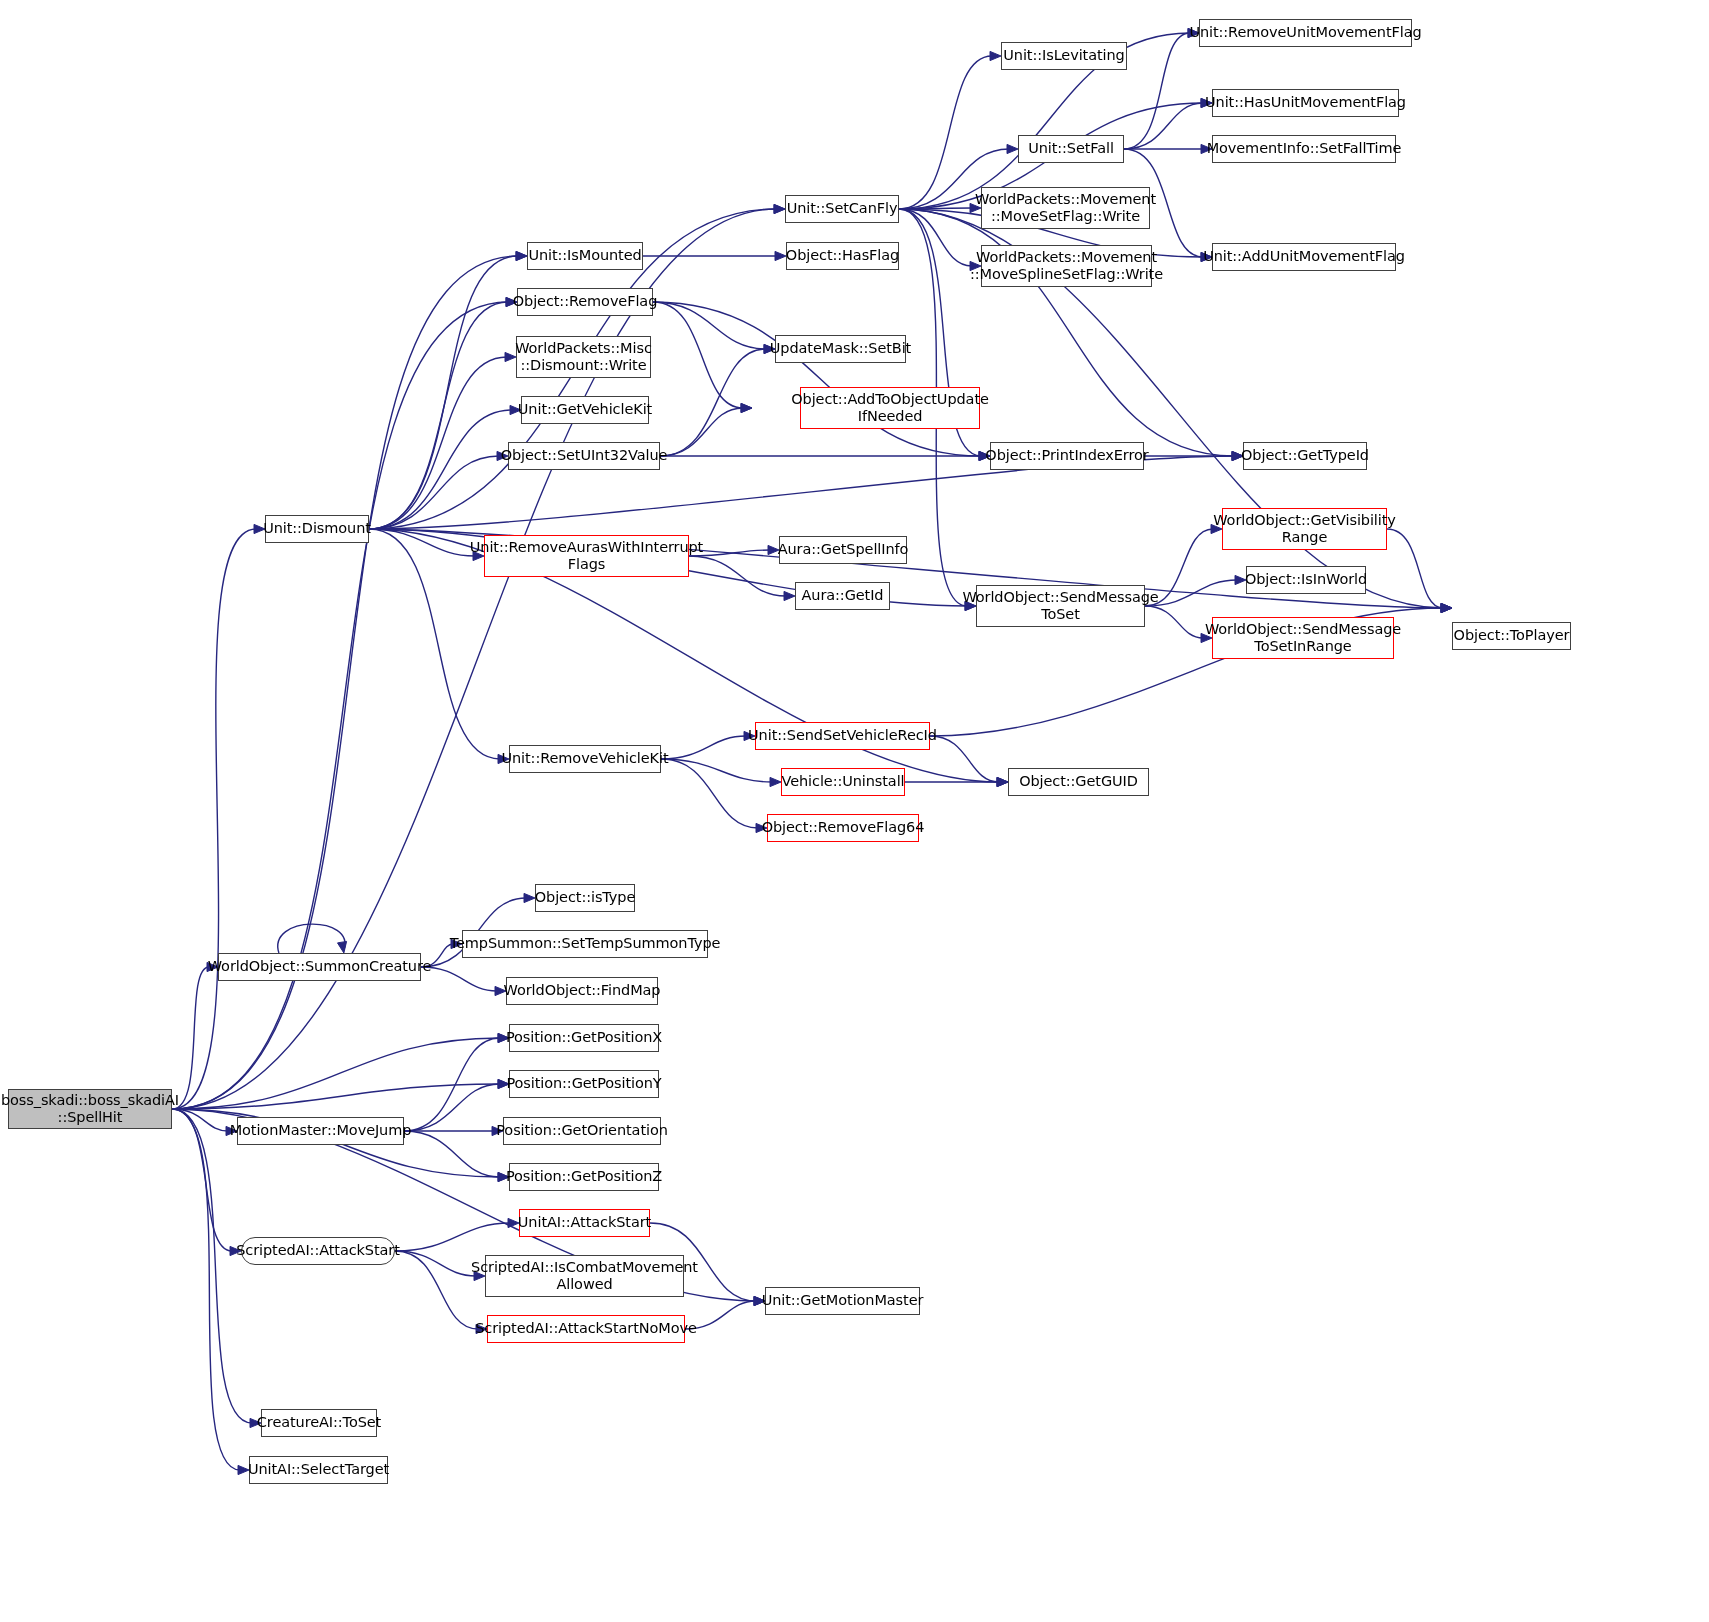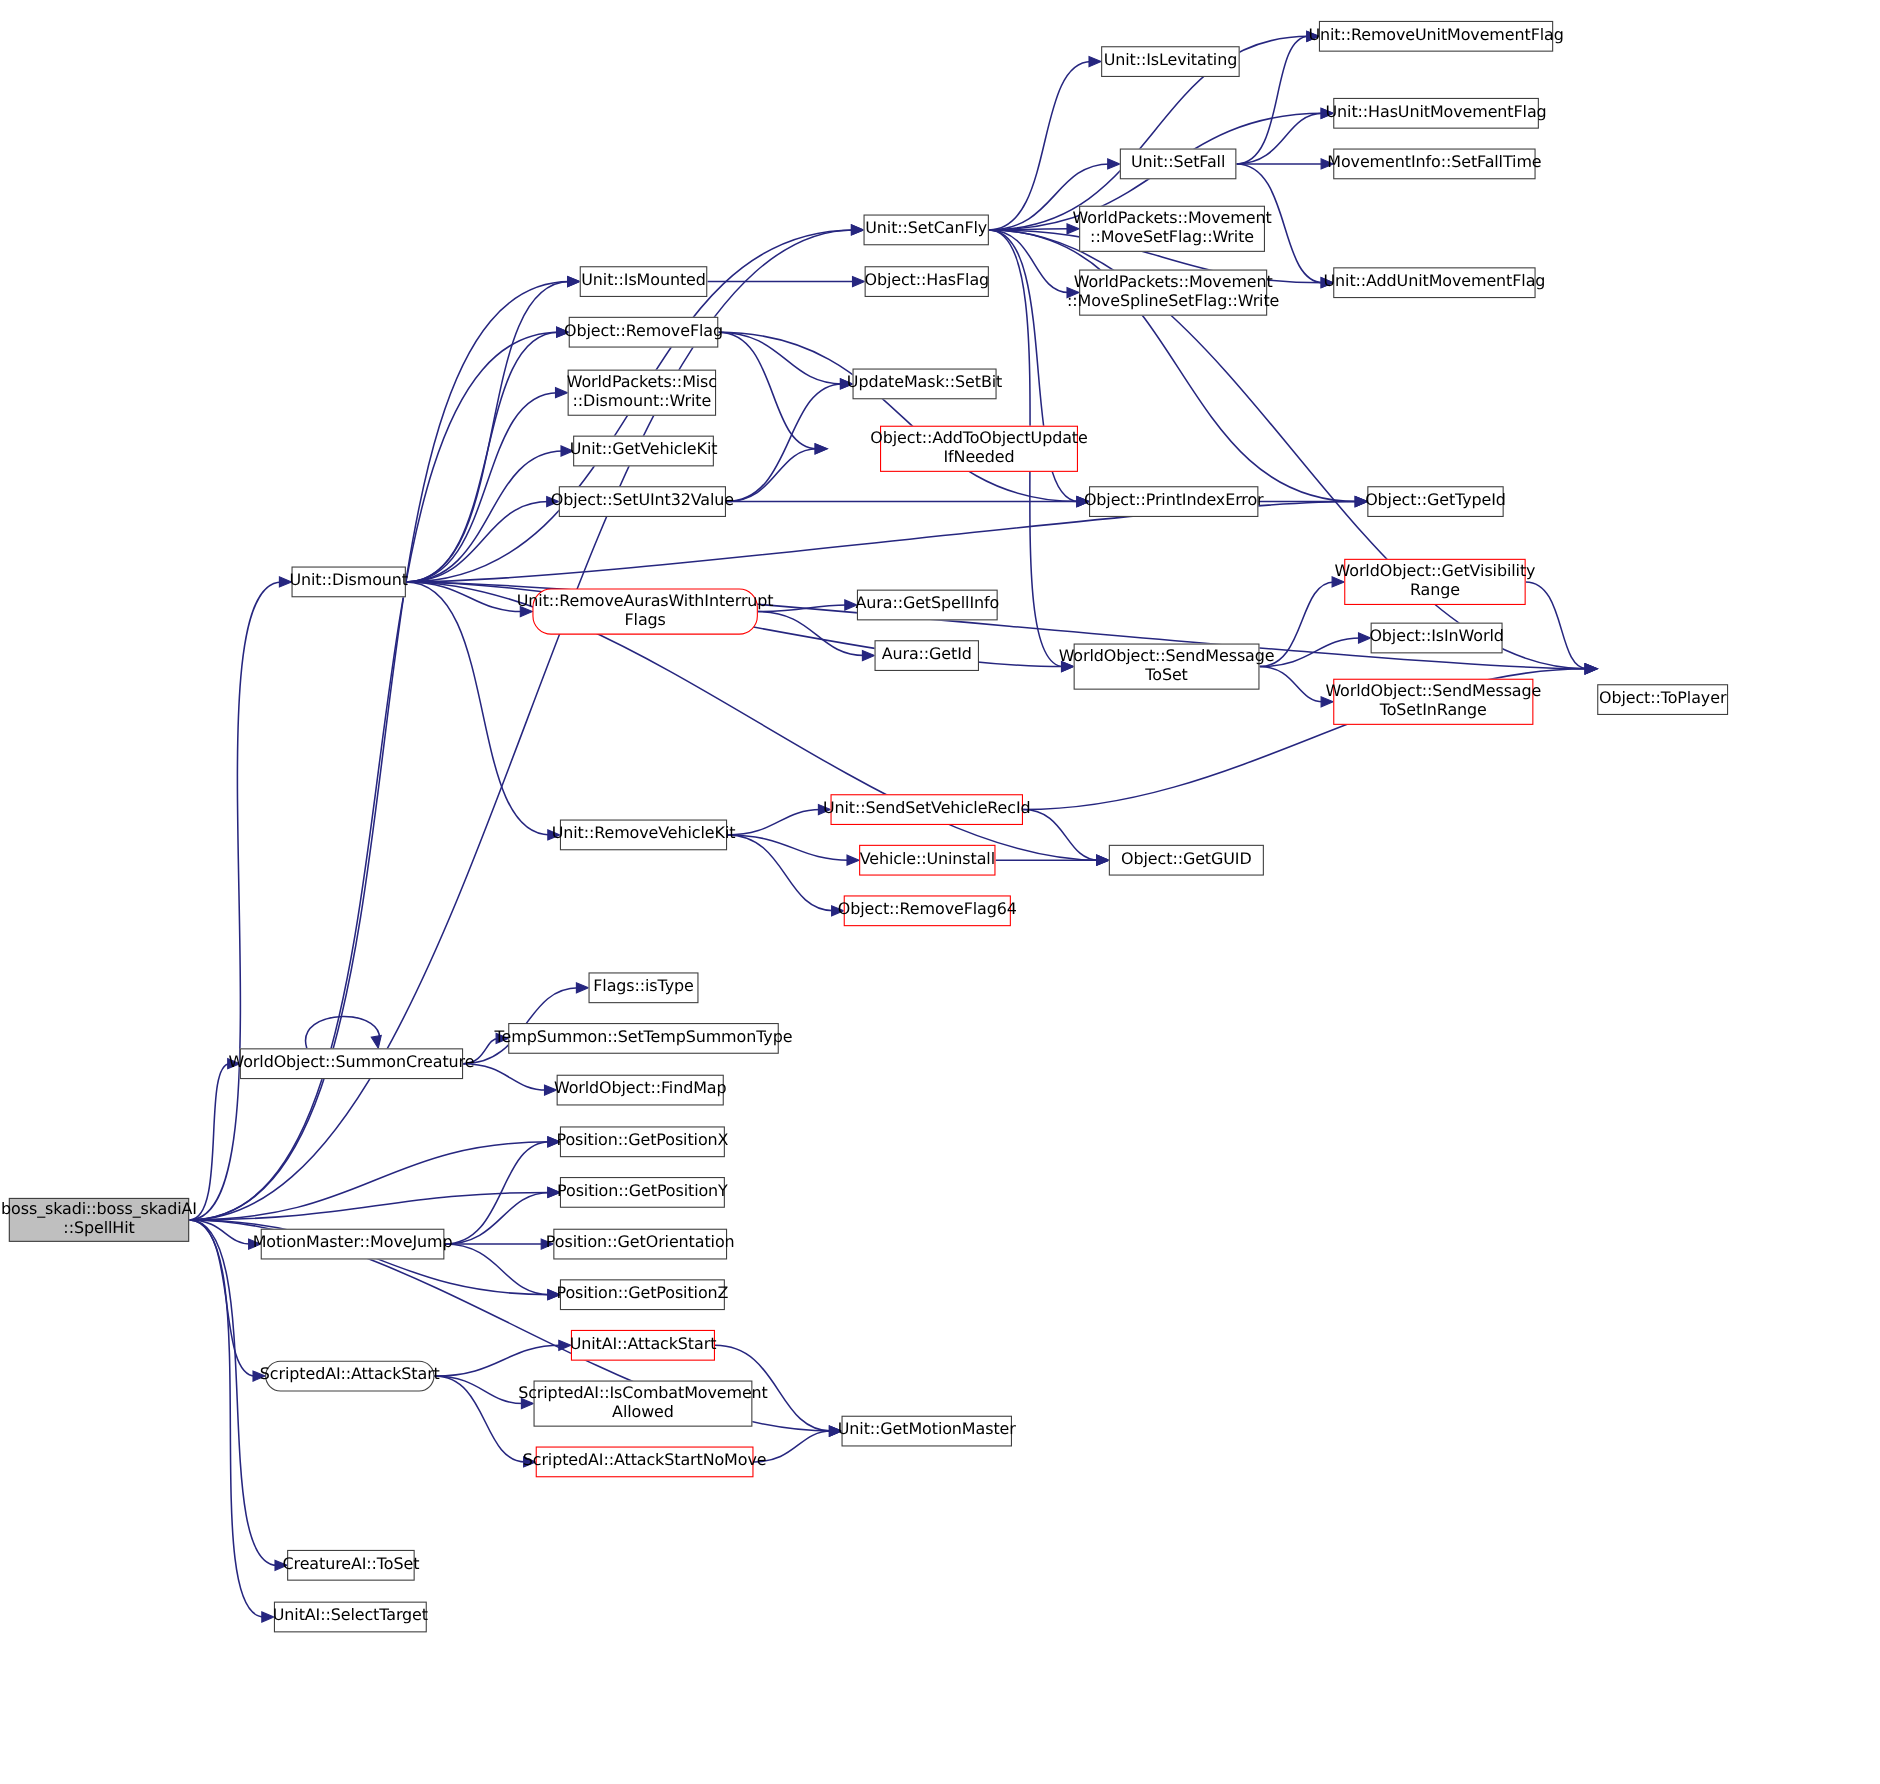--- a/index.html
+++ b/index.html
@@ -380,36 +380,36 @@
 ::Dismount::Write</div>
       <div class="node red" style="left: 752px; top: 387px; width: 180px; height: 42px; margin-left: 48px;">Object::AddToObjectUpdate
 IfNeeded</div>
       <div class="node" style="left: 521px; top: 396px; width: 128px; height: 28px;">Unit::GetVehicleKit</div>
       <div class="node" style="left: 508px; top: 442px; width: 152px; height: 28px;">Object::SetUInt32Value</div>
       <div class="node" style="left: 990px; top: 442px; width: 154px; height: 28px;">Object::PrintIndexError</div>
       <div class="node" style="left: 1243px; top: 442px; width: 124px; height: 28px;">Object::GetTypeId</div>
       <div class="node red" style="left: 1222px; top: 508px; width: 165px; height: 42px;">WorldObject::GetVisibility
 Range</div>
       <div class="node" style="left: 265px; top: 515px; width: 104px; height: 28px;">Unit::Dismount</div>
-      <div class="node red" style="left: 484px; top: 535px; width: 205px; height: 42px; border-radius: 17px;">Unit::RemoveAurasWithInterrupt
+      <div class="node red" style="left: 484px; top: 535px; width: 205px; height: 42px;">Unit::RemoveAurasWithInterrupt
 Flags</div>
       <div class="node" style="left: 779px; top: 536px; width: 128px; height: 28px;">Aura::GetSpellInfo</div>
       <div class="node" style="left: 1246px; top: 566px; width: 120px; height: 28px;">Object::IsInWorld</div>
       <div class="node" style="left: 976px; top: 585px; width: 169px; height: 42px;">WorldObject::SendMessage
 ToSet</div>
       <div class="node" style="left: 1452px; top: 622px; width: 119px; height: 28px;">Object::ToPlayer</div>
       <div class="node" style="left: 795px; top: 582px; width: 95px; height: 28px;">Aura::GetId</div>
       <div class="node red" style="left: 1212px; top: 617px; width: 182px; height: 42px;">WorldObject::SendMessage
 ToSetInRange</div>
       <div class="node red" style="left: 755px; top: 722px; width: 175px; height: 28px;">Unit::SendSetVehicleRecId</div>
       <div class="node" style="left: 509px; top: 745px; width: 152px; height: 28px;">Unit::RemoveVehicleKit</div>
       <div class="node red" style="left: 781px; top: 768px; width: 124px; height: 28px;">Vehicle::Uninstall</div>
       <div class="node" style="left: 1008px; top: 768px; width: 141px; height: 28px;">Object::GetGUID</div>
       <div class="node red" style="left: 767px; top: 814px; width: 152px; height: 28px;">Object::RemoveFlag64</div>
-      <div class="node" style="left: 535px; top: 884px; width: 100px; height: 28px;">Flags::isType</div>
+      <div class="node" style="left: 535px; top: 884px; width: 100px; height: 28px;">Object::isType</div>
       <div class="node" style="left: 462px; top: 930px; width: 246px; height: 28px;">TempSummon::SetTempSummonType</div>
       <div class="node" style="left: 218px; top: 953px; width: 203px; height: 28px;">WorldObject::SummonCreature</div>
       <div class="node" style="left: 506px; top: 977px; width: 152px; height: 28px;">WorldObject::FindMap</div>
       <div class="node" style="left: 509px; top: 1024px; width: 150px; height: 28px;">Position::GetPositionX</div>
       <div class="node" style="left: 509px; top: 1070px; width: 150px; height: 28px;">Position::GetPositionY</div>
       <div class="node" style="left: 237px; top: 1117px; width: 167px; height: 28px;">MotionMaster::MoveJump</div>
       <div class="node" style="left: 503px; top: 1117px; width: 158px; height: 28px;">Position::GetOrientation</div>
       <div class="node" style="left: 509px; top: 1163px; width: 150px; height: 28px;">Position::GetPositionZ</div>
       <div class="node red" style="left: 519px; top: 1209px; width: 131px; height: 28px;">UnitAI::AttackStart</div>
       <div class="node" style="left: 241px; top: 1237px; width: 154px; height: 28px; border-radius: 14px;">ScriptedAI::AttackStart</div>

